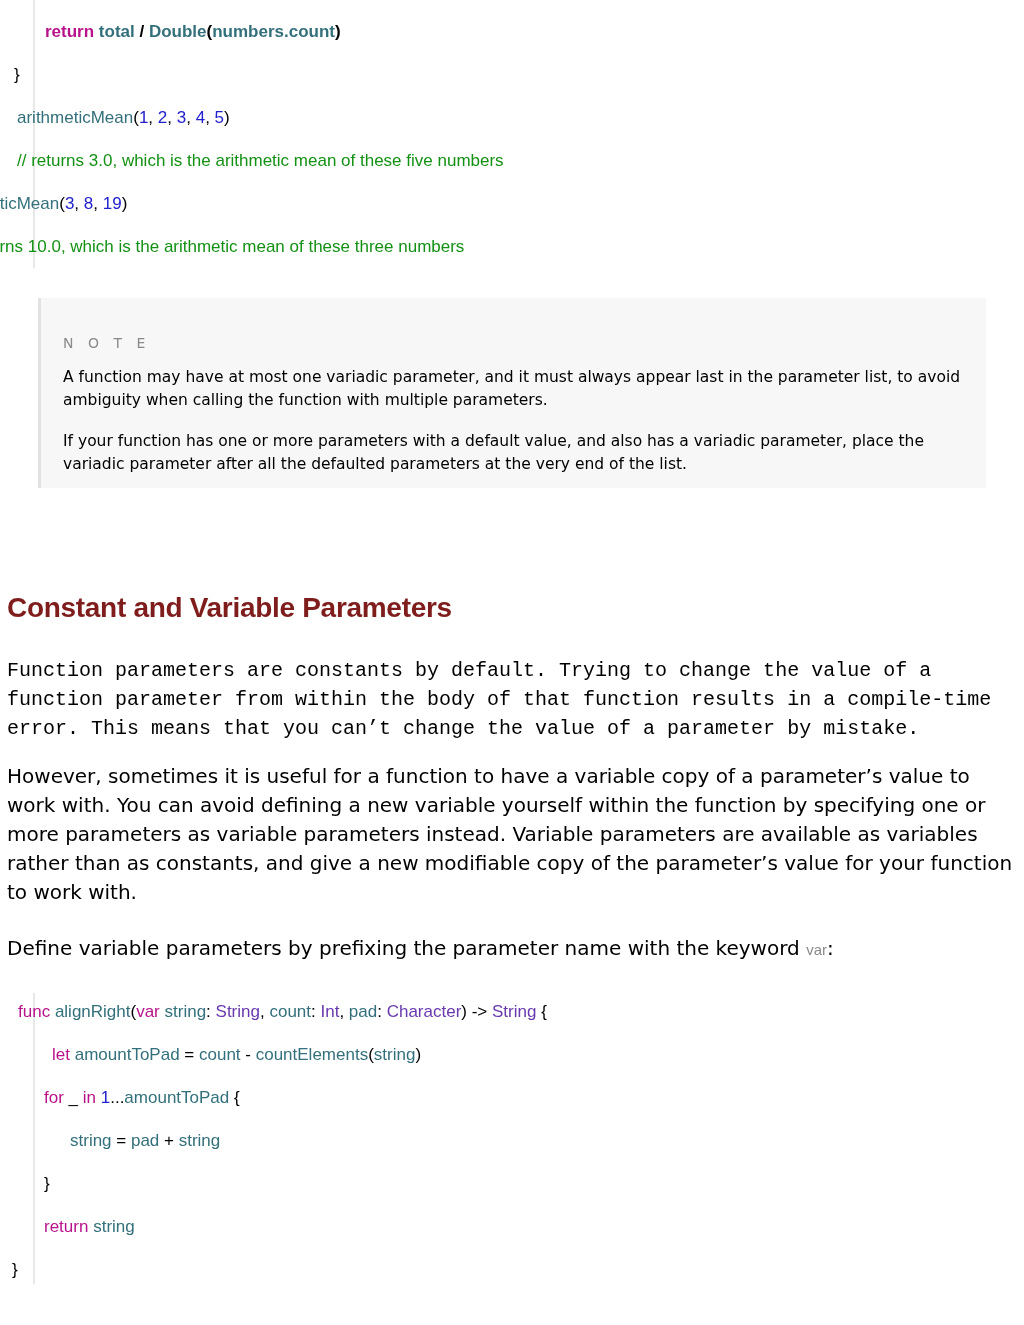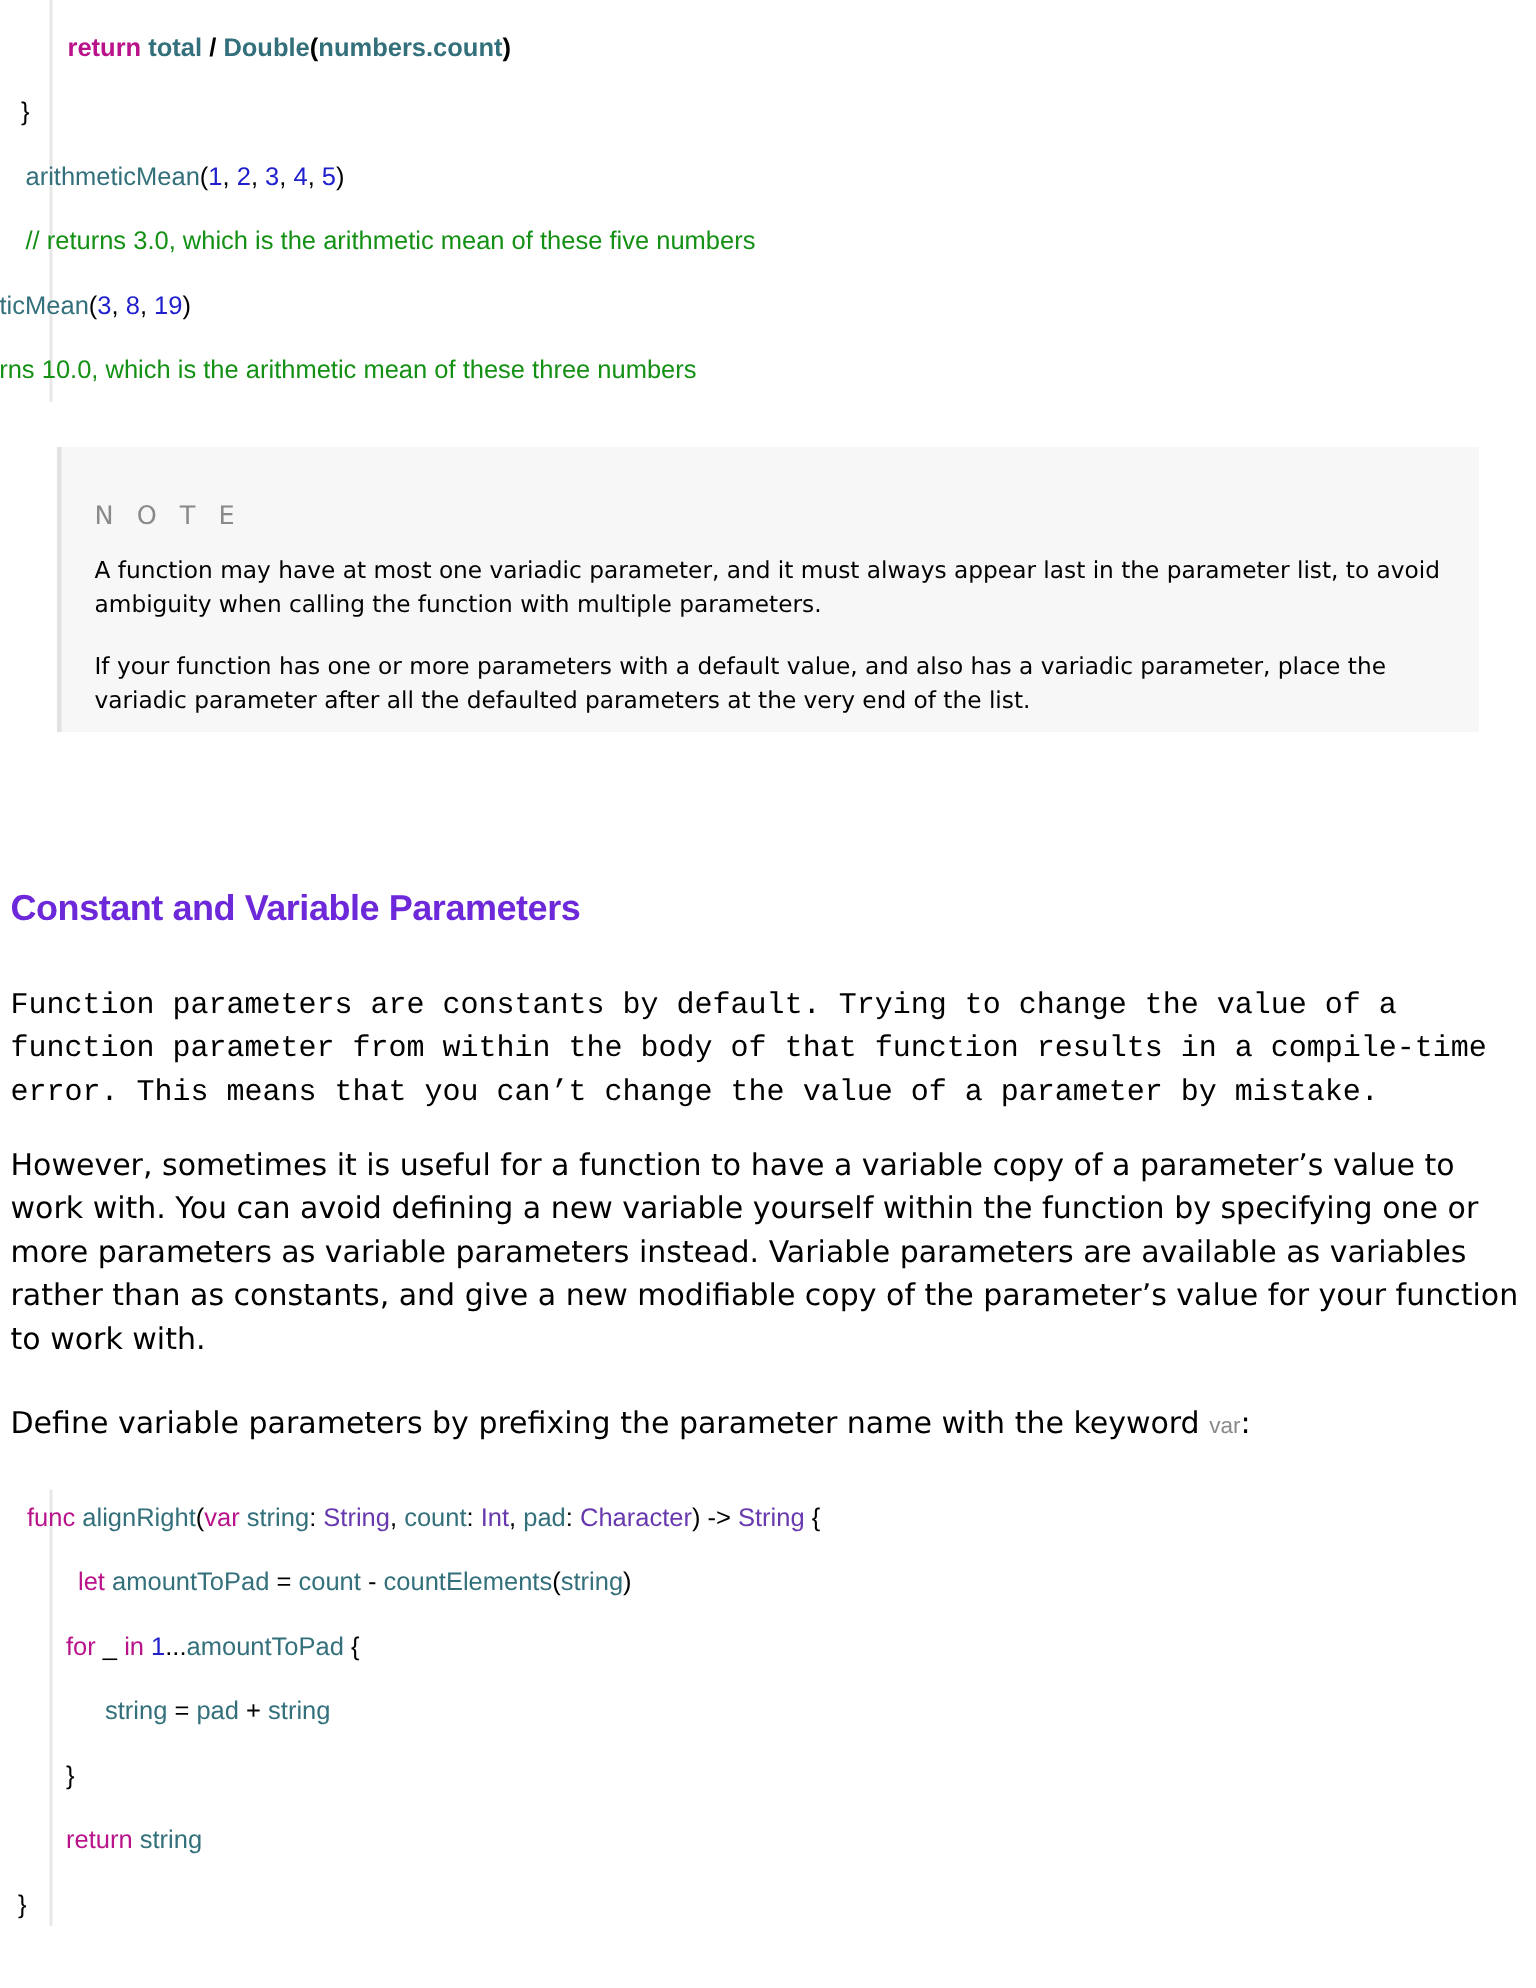--- a/index.html
+++ b/index.html
@@ -33,42 +33,42 @@
   
   .note-box{
     position:absolute;
     left:38px;top:298px;width:948px;height:190px;
     background:#f7f7f7;
     border-left:3px solid #e2e2e2;
     box-sizing:border-box;
     padding:38px 18px 0 22px;
   }
   .note-label{
-    font-size:17px;
+    font-size:14px;
     letter-spacing:5px;
     color:#8a8a8a;
     line-height:1;
   }
   .note-box p{
     margin:0;
     font-size:15.5px;
     line-height:23px;
     color:#000;
   }
   .note-box p.first{margin-top:16px;}
   .note-box p.second{margin-top:18px;}
   
   .section-heading{
     position:absolute;left:7px;top:592px;
     margin:0;
     font-family:"Liberation Sans",sans-serif;
     font-weight:700;
-    font-size:24px;
+    font-size:28px;
     letter-spacing:-0.3px;
-    color:#6d28d9;
+    color:#7f1d1d;
   }
   .body-par{
     position:absolute;left:7px;width:1012px;
     margin:0;
     font-size:20px;
     line-height:29px;
     color:#000;
   }
   #par-1{top:656px;font-family:Liberation Mono, monospace;}
   #par-2{top:762px;}

